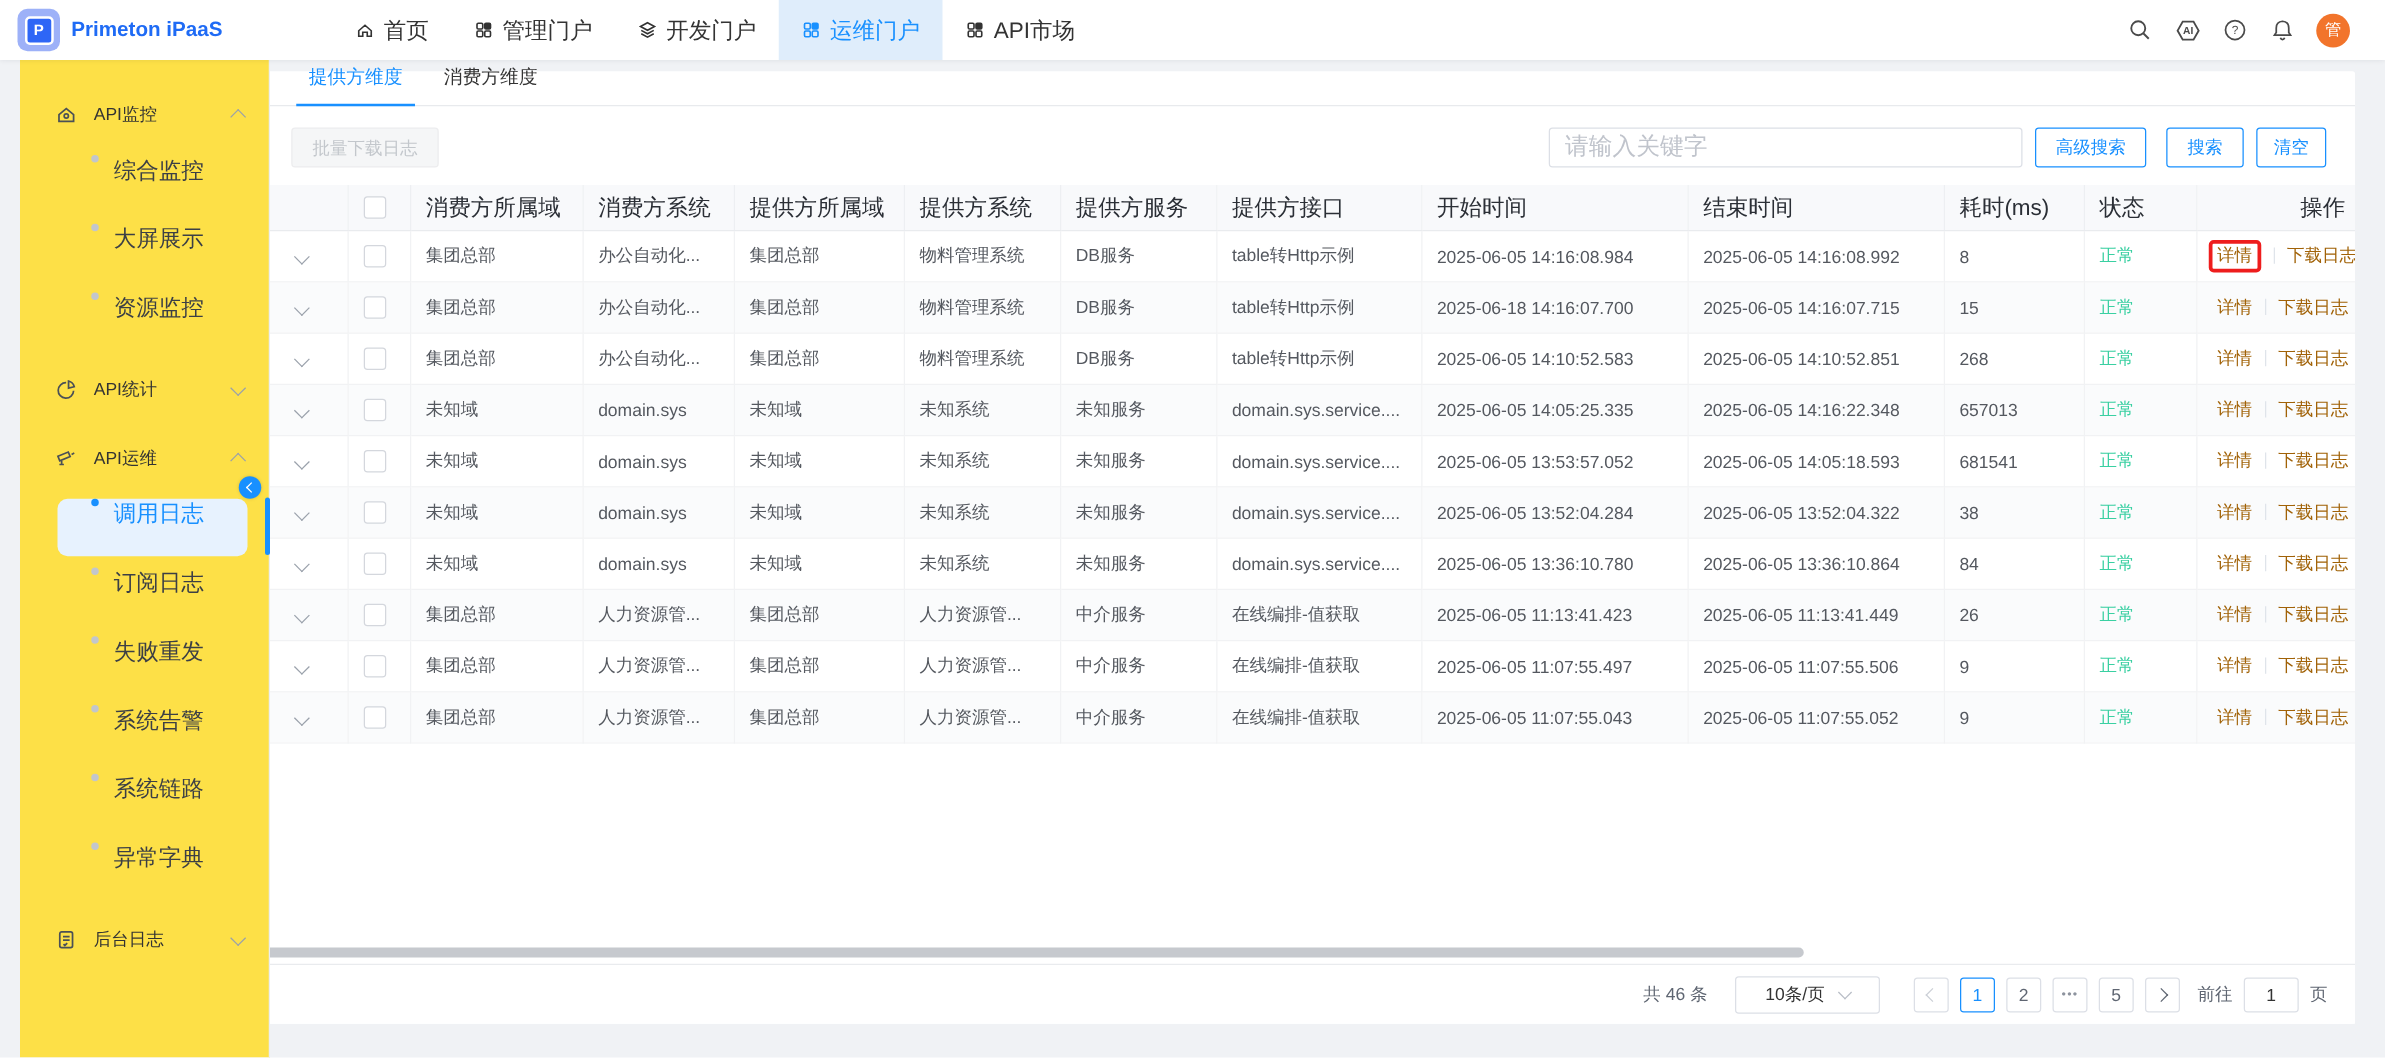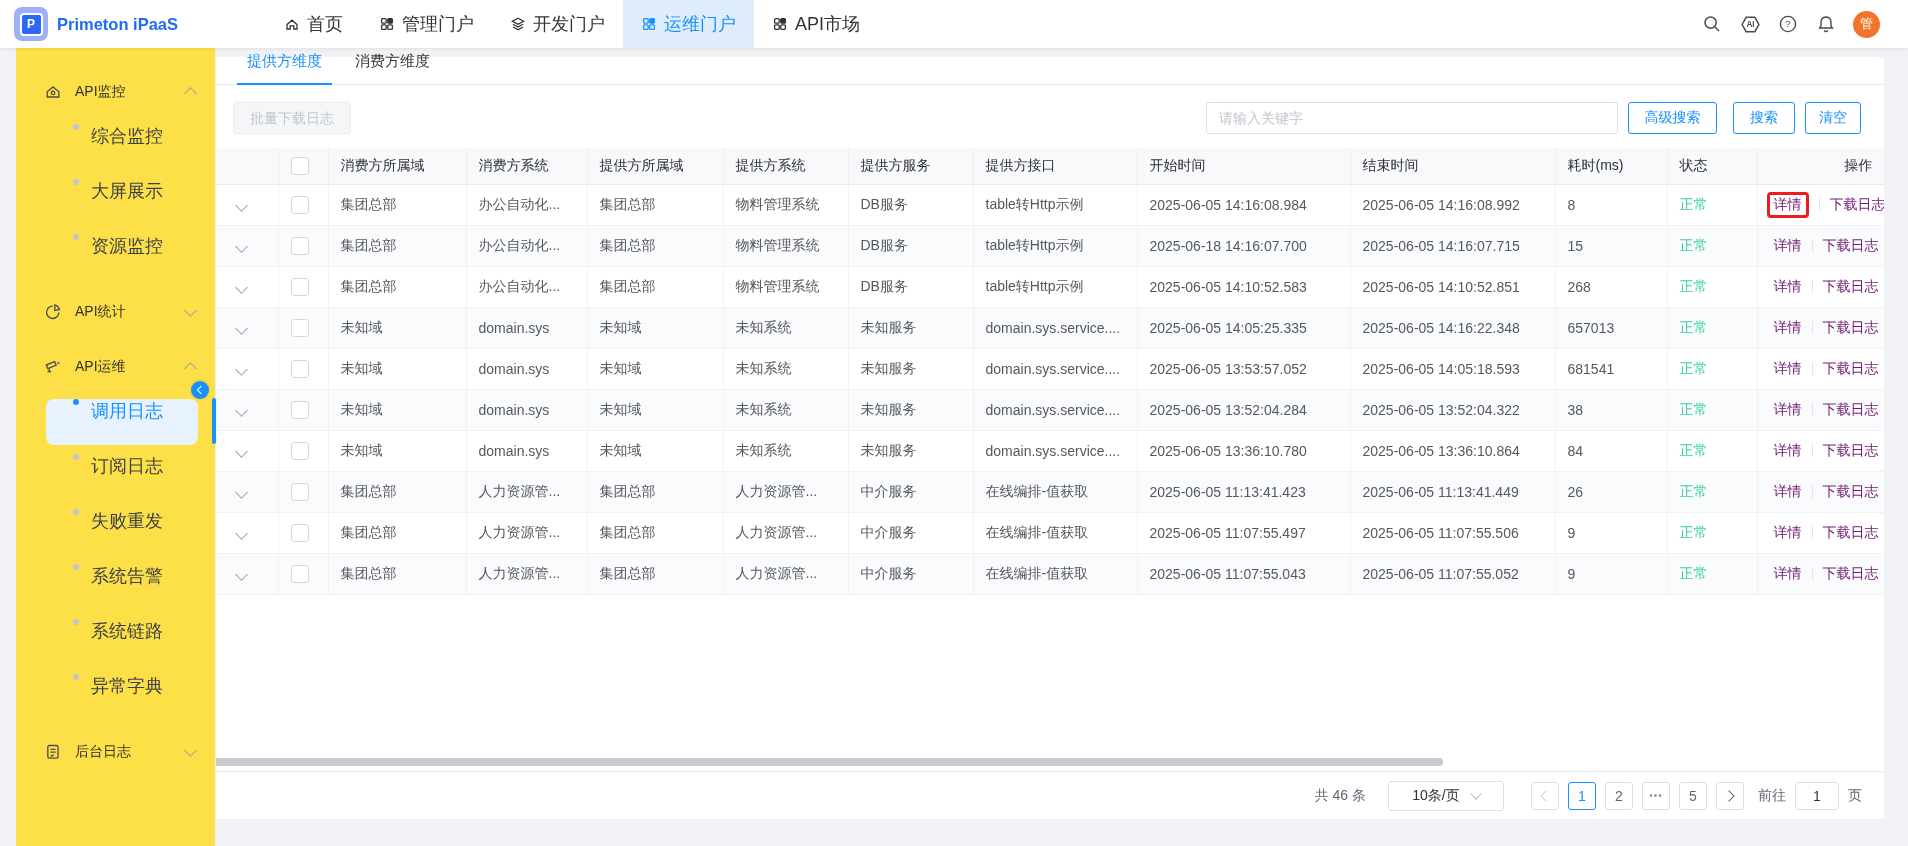--- a/index.html
+++ b/index.html
@@ -47,44 +47,44 @@
   
   .card{position:absolute;left:200px;top:57px;width:1684px;height:762px;background:#fff;border-radius:2px}
   .tabs{height:28px;border-bottom:1px solid #e8eaed;display:flex;align-items:flex-end;padding-left:37px;box-sizing:border-box}
   .tab{font-size:15px;padding:0 10px 13px;margin-right:13px;position:relative;color:#333;cursor:pointer}
   .tab.active{color:#1890ff}
   .tab.active::after{content:"";position:absolute;left:0;right:0;bottom:-1px;height:2px;background:#1890ff}
   .toolbar{margin-top:17px;height:32px;position:relative}
   .btn-batch{position:absolute;left:33px;top:0;height:32px;box-sizing:border-box;line-height:30px;padding:0 16px;
     background:#f5f6f7;border:1px solid #ececee;color:#c3c7cc;font-size:14px;border-radius:3px;cursor:not-allowed}
   .search-cluster{position:absolute;right:23px;top:0;display:flex;align-items:center}
-  .search-input{width:412px;height:32px;box-sizing:border-box;border:1px solid #dcdfe6;border-radius:3px;
-    padding:0 12px;font-size:14px;color:#333;outline:none;font-family:inherit}
+  .search-input{width:379px;height:32px;box-sizing:border-box;border:1px solid #dcdfe6;border-radius:3px;
+    padding:0 12px;font-size:19px;color:#333;outline:none;font-family:inherit}
   .search-input::placeholder{color:#c0c4cc}
   .btn-blue{height:32px;box-sizing:border-box;border:1px solid #1890ff;background:#fff;color:#1890ff;
     font-size:14px;border-radius:3px;display:flex;align-items:center;justify-content:center;cursor:pointer;white-space:nowrap}
   .btn-adv{margin-left:10px;width:89px}
   .btn-search{margin-left:16px;width:62px}
   .btn-clear{margin-left:10px;width:56px}
   
   .table-wrap{margin-top:14px;width:1684px;overflow:hidden}
   table{table-layout:fixed;border-collapse:collapse;width:1759px}
-  th{height:36px;background:#f8f9fb;font-weight:normal;color:#2b2f36;font-size:14px;text-align:left;
+  th{height:36px;background:#f8f9fb;font-weight:normal;color:#2b2f36;font-size:18px;text-align:left;
     padding:0 12px;border-bottom:1px solid #e9ebee;border-right:1px solid #edeff2;box-sizing:border-box;
     white-space:nowrap;overflow:hidden}
   th:last-child{border-right:none;text-align:center}
   td{height:41px;font-size:14px;color:#54585f;padding:0 12px;border-bottom:1px solid #f1f2f4;
     border-right:1px solid #f1f2f4;white-space:nowrap;overflow:hidden;box-sizing:border-box;background:#fff}
   td:last-child{border-right:none}
   tr.zebra td{background:#fafbfc}
   td.expand{padding-left:37px}
   .chv{display:inline-block;width:8px;height:8px;border-right:1.5px solid #9aa1ab;border-bottom:1.5px solid #9aa1ab;
     transform:rotate(45deg);margin-top:-3px;cursor:pointer}
   .cb{width:16px;height:16px;border:1px solid #d4d7dd;border-radius:3px;background:#fff;cursor:pointer}
-  .link{color:#701a75;cursor:pointer}
+  .link{color:#a16207;cursor:pointer}
   .act-divider{display:inline-block;width:1px;height:13px;background:#dfe4ea;margin:0 10px;vertical-align:middle}
   .red-box{display:inline-block;border:3px solid #ee1d1d;border-radius:4px;padding:1px 4px;margin:-6px 0 -6px -7px}
   td.actions{padding-left:16px}
   
   .hscroll{position:absolute;left:0;bottom:53px;width:1243px;height:8px;border-radius:4px;background:#c6c9ce;cursor:pointer}
   .pagination{position:absolute;left:0;bottom:0;width:100%;height:48px;border-top:1px solid #e9ebee;
     display:flex;align-items:center;justify-content:flex-end;padding-right:22px;box-sizing:border-box;
     font-size:14px;color:#5f6672;background:#fff}
   .pg-total{margin-right:22px;white-space:nowrap}
   .pg-size{width:116px;height:30px;box-sizing:border-box;border:1px solid #dcdfe6;border-radius:3px;

